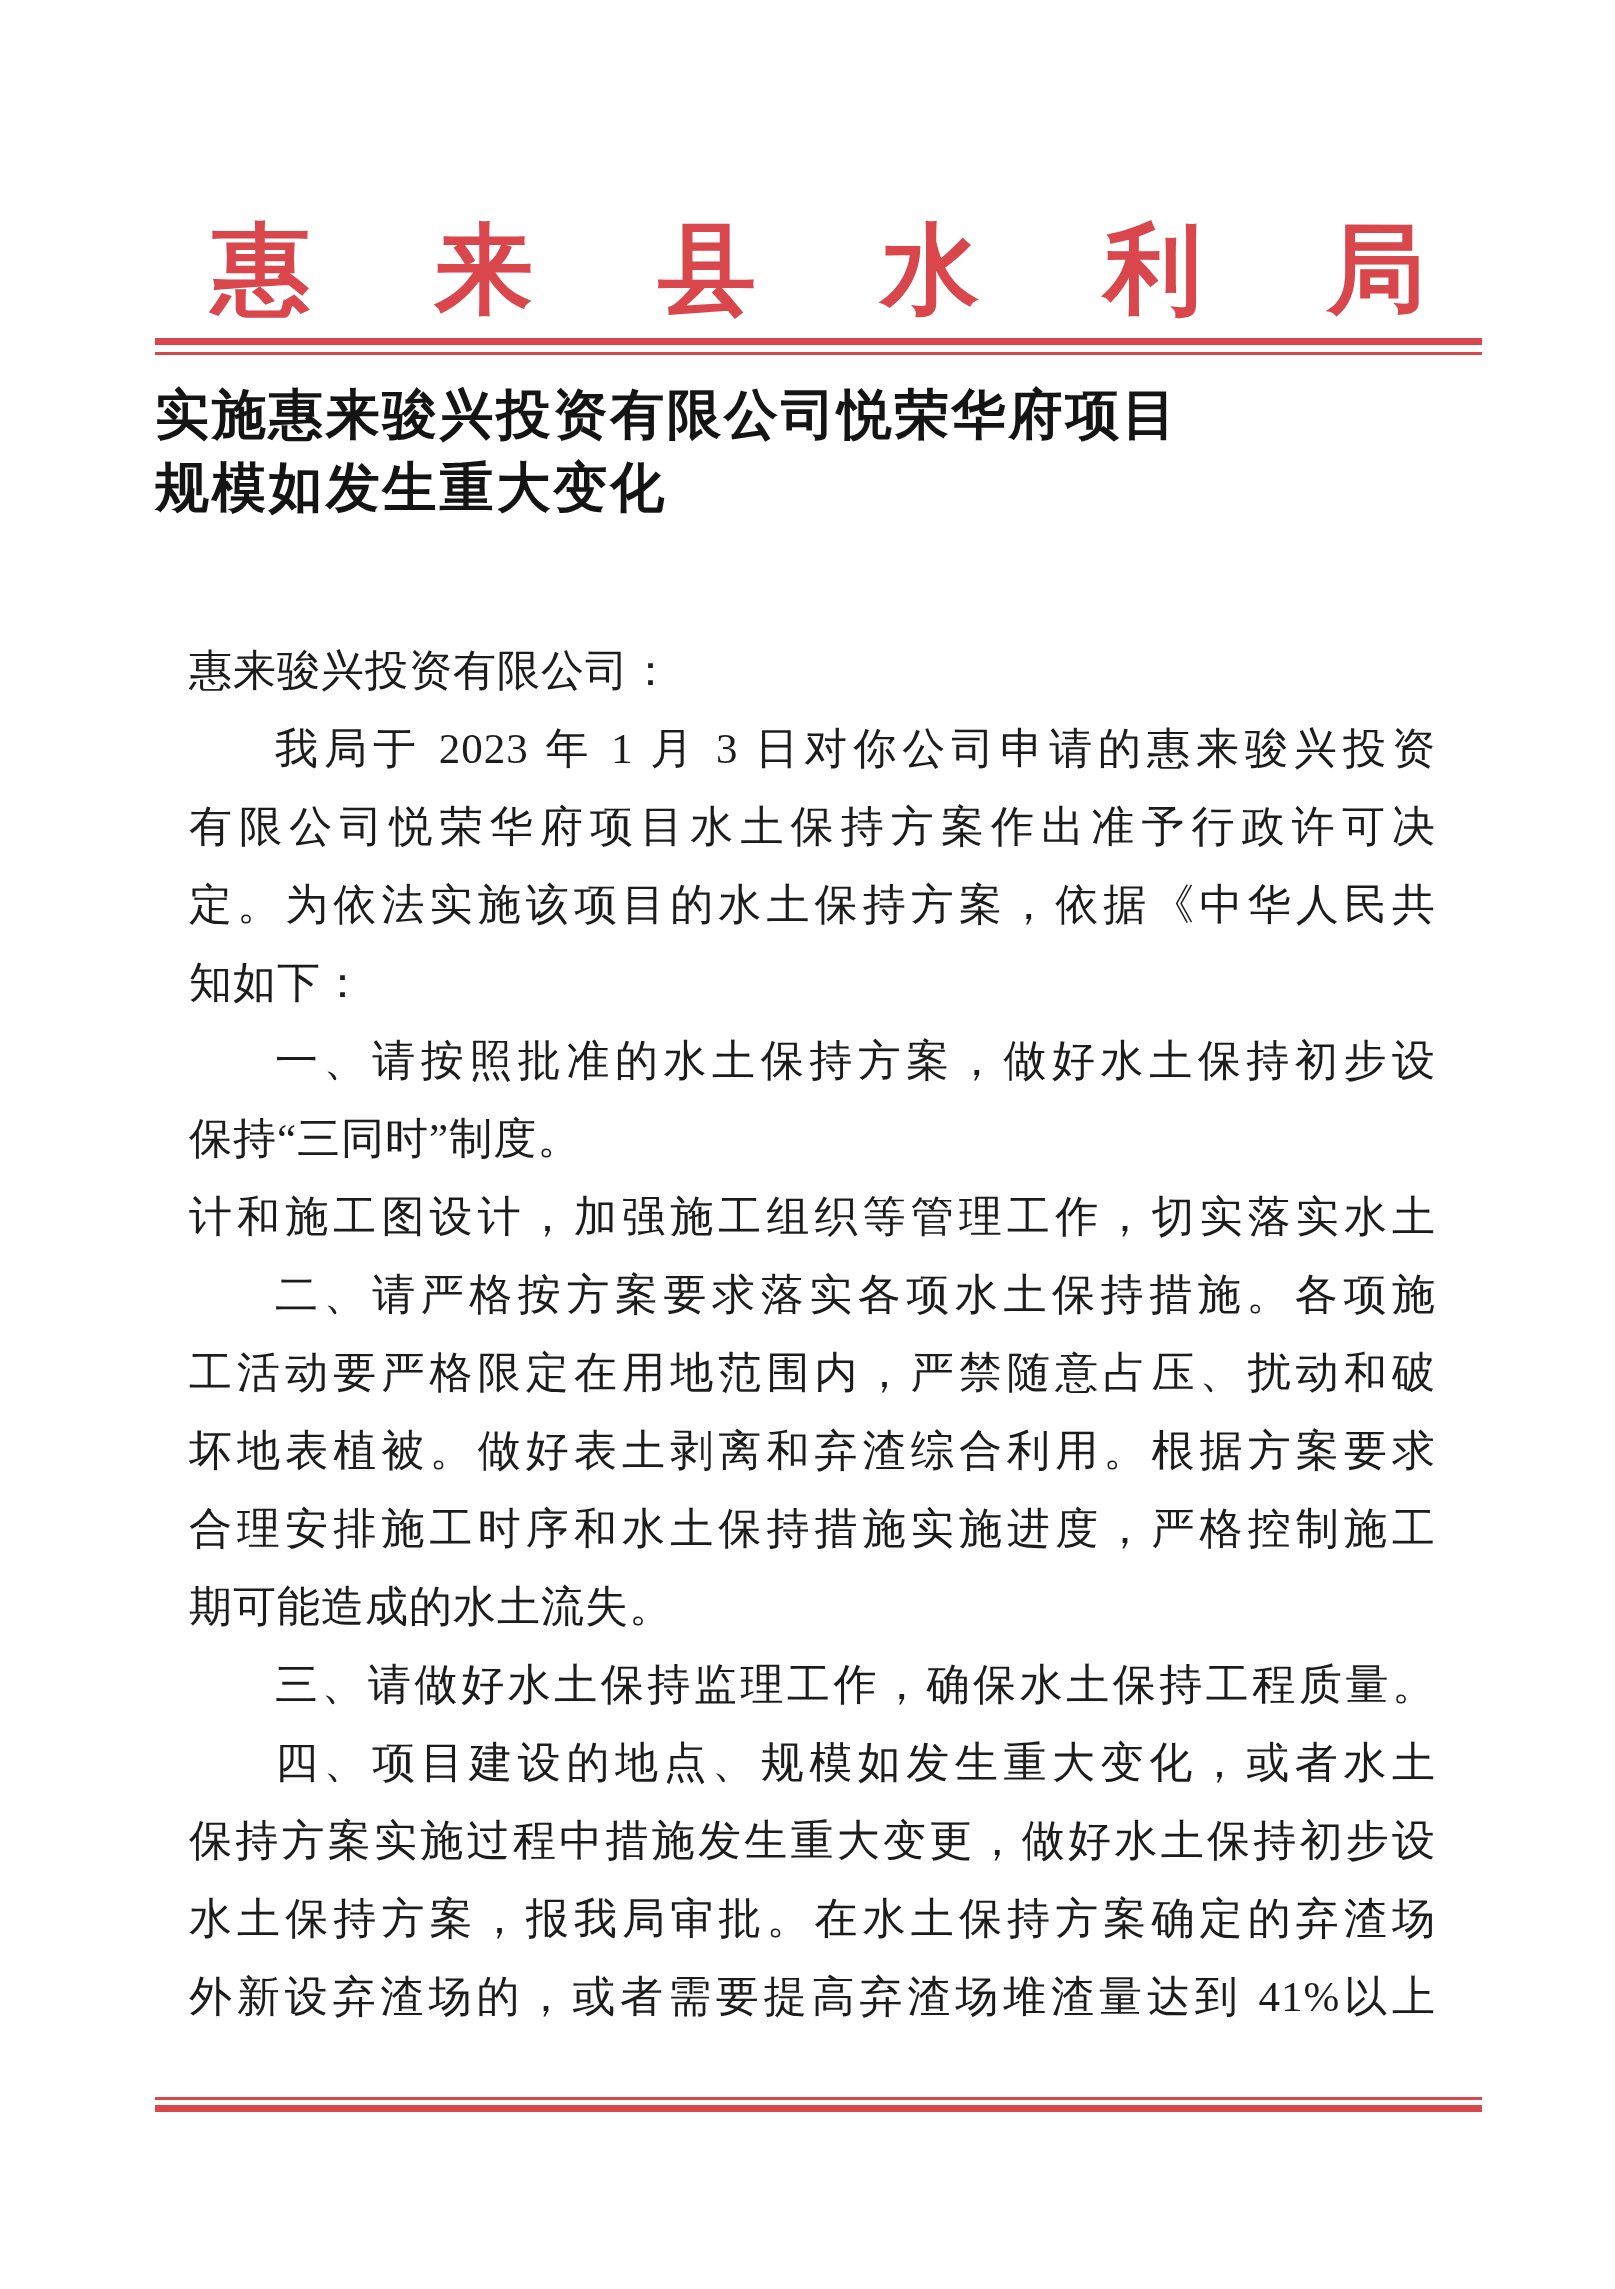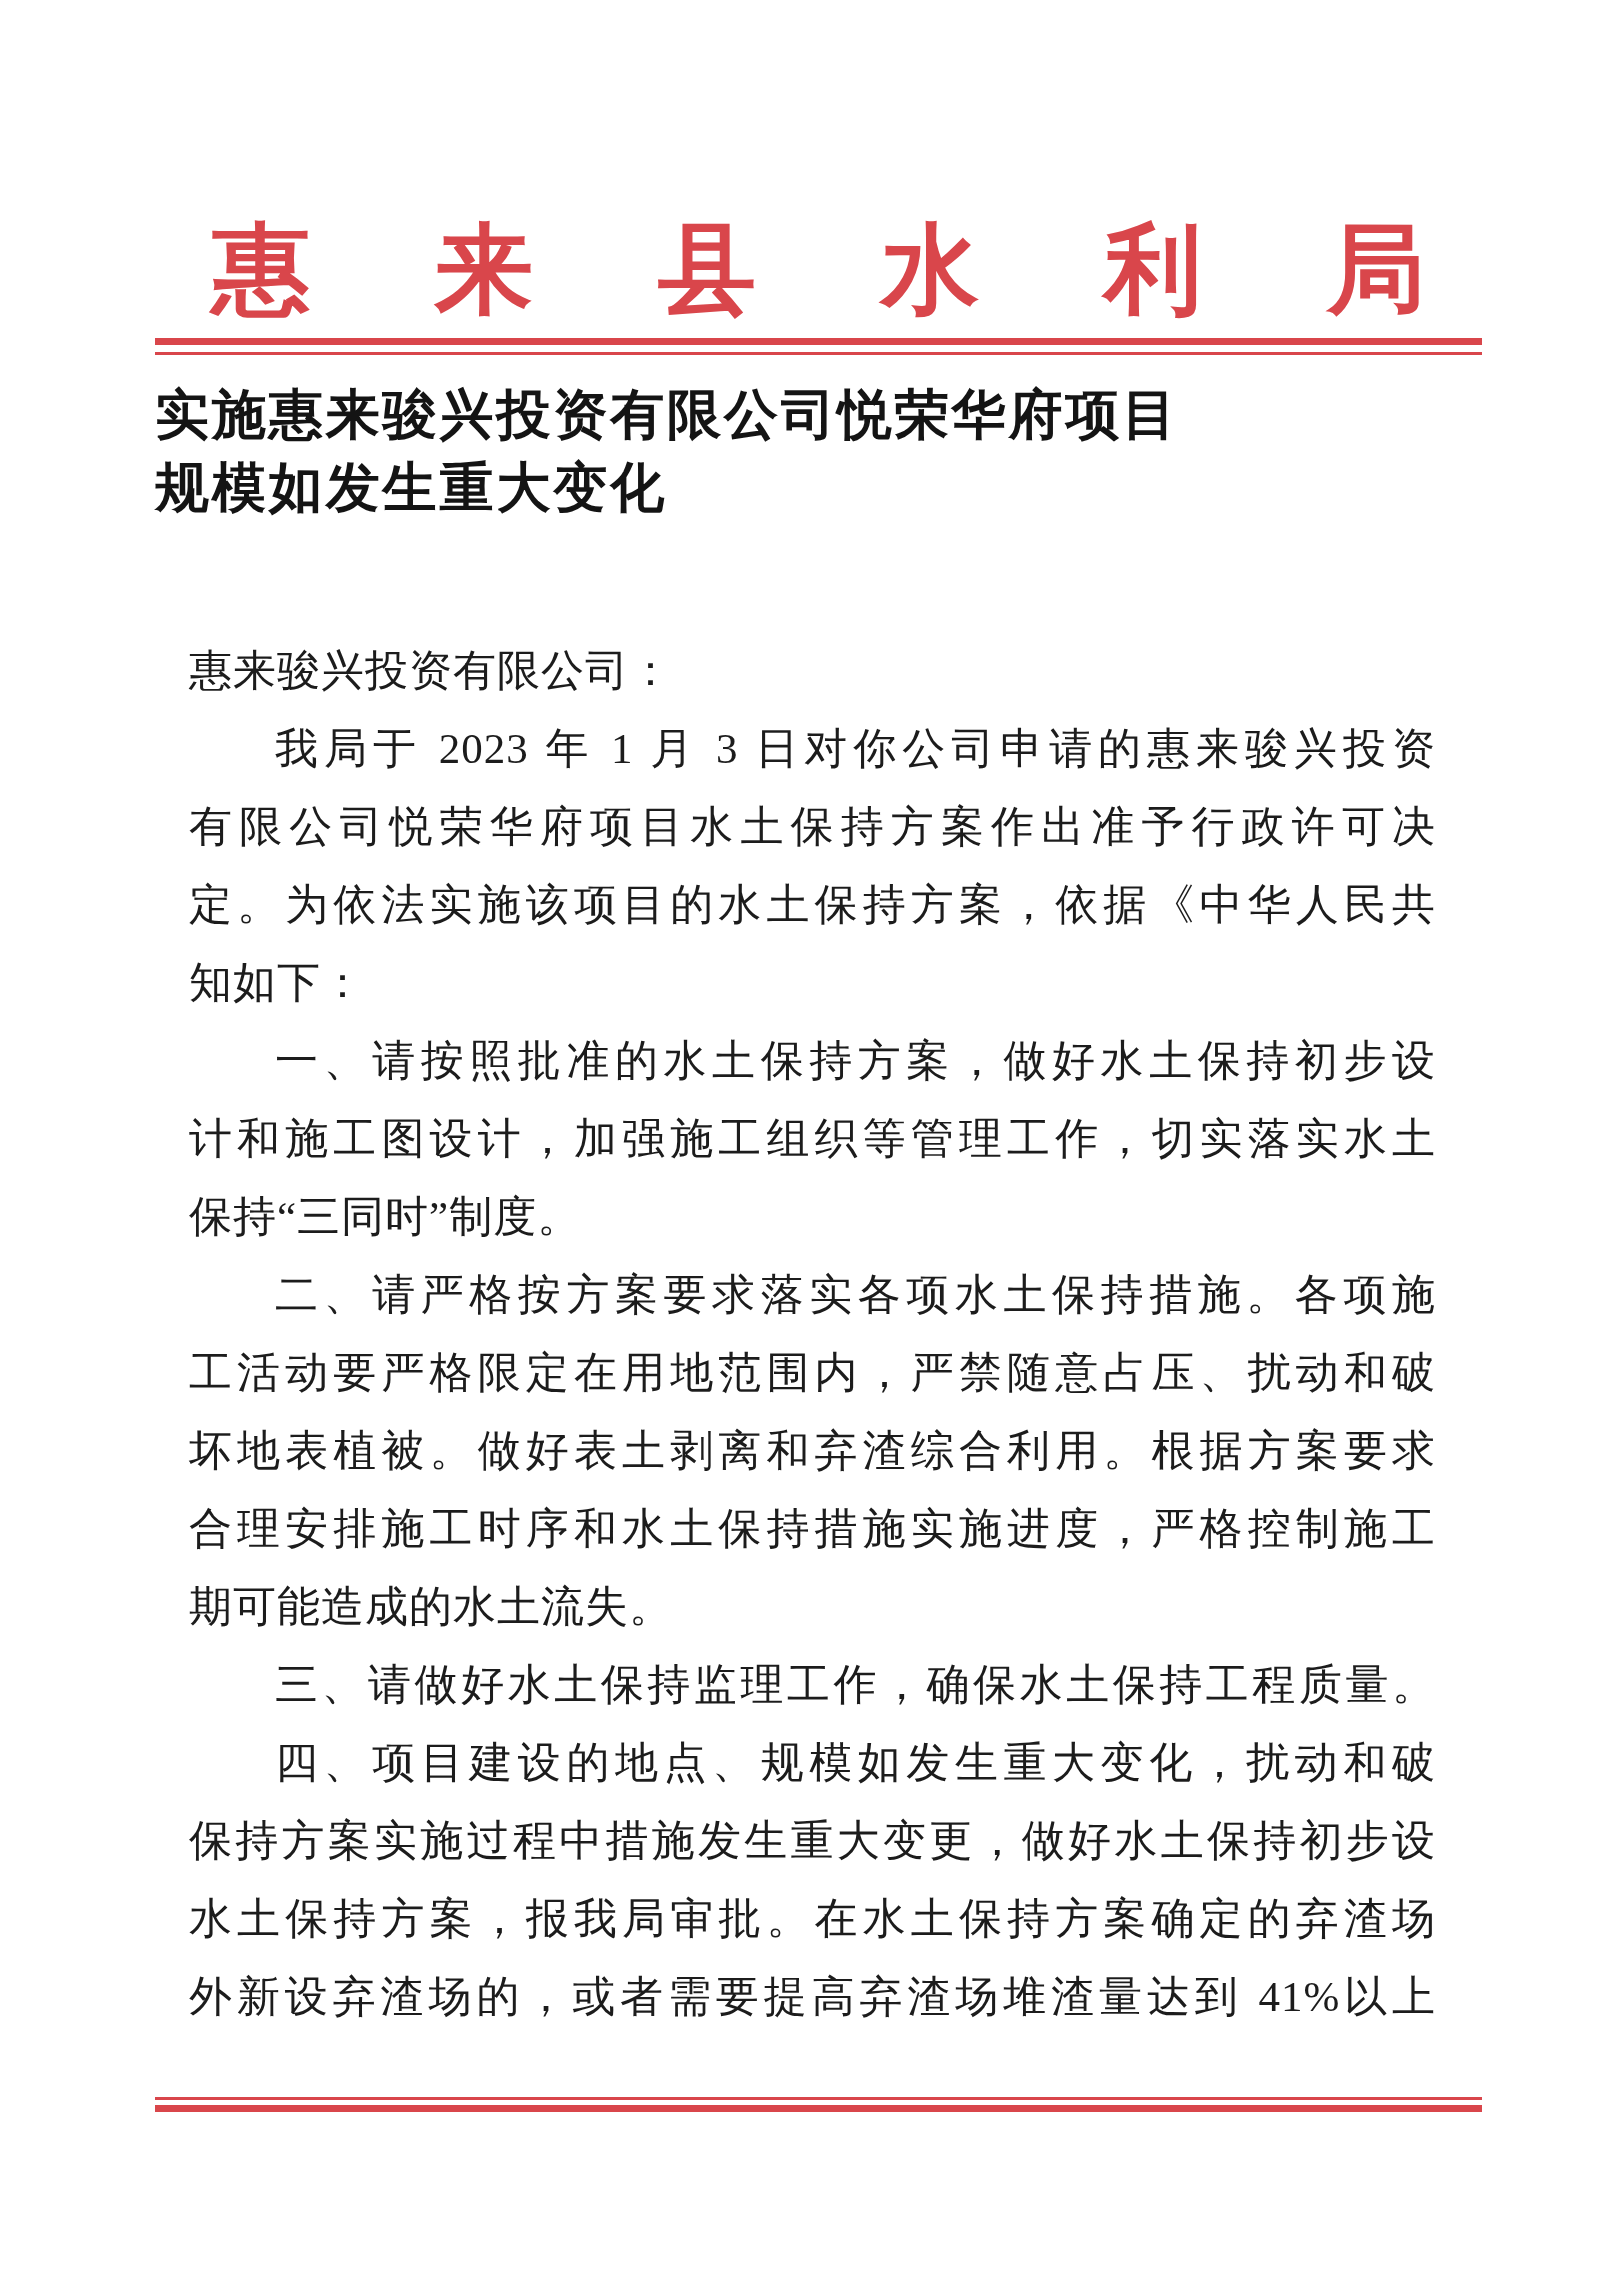--- a/index.html
+++ b/index.html
@@ -72,29 +72,29 @@
     <div>规模如发生重大变化</div>
   </div>
 
   <div class="body-text">
     <div class="line">惠来骏兴投资有限公司：</div>
     <div class="line indent jfull">我局于 2023 年 1 月 3 日对你公司申请的惠来骏兴投资</div>
     <div class="line jfull">有限公司悦荣华府项目水土保持方案作出准予行政许可决</div>
     <div class="line jfull">定。为依法实施该项目的水土保持方案，依据《中华人民共</div>
     <div class="line">知如下：</div>
     <div class="line indent jfull">一、请按照批准的水土保持方案，做好水土保持初步设</div>
+    <div class="line">保持“三同时”制度。</div>
     <div class="line jfull">计和施工图设计，加强施工组织等管理工作，切实落实水土</div>
-    <div class="line">保持“三同时”制度。</div>
     <div class="line indent jfull">二、请严格按方案要求落实各项水土保持措施。各项施</div>
     <div class="line jfull">工活动要严格限定在用地范围内，严禁随意占压、扰动和破</div>
     <div class="line jfull">坏地表植被。做好表土剥离和弃渣综合利用。根据方案要求</div>
     <div class="line jfull">合理安排施工时序和水土保持措施实施进度，严格控制施工</div>
     <div class="line">期可能造成的水土流失。</div>
     <div class="line indent jfull">三、请做好水土保持监理工作，确保水土保持工程质量。</div>
-    <div class="line indent jfull">四、项目建设的地点、规模如发生重大变化，扰动和破</div>
+    <div class="line indent jfull">四、项目建设的地点、规模如发生重大变化，或者水土</div>
     <div class="line jfull">保持方案实施过程中措施发生重大变更，做好水土保持初步设</div>
     <div class="line jfull">水土保持方案，报我局审批。在水土保持方案确定的弃渣场</div>
     <div class="line jfull">外新设弃渣场的，或者需要提高弃渣场堆渣量达到 41%以上</div>
   </div>
 
   <div class="rule-bottom">
     <div class="thin"></div>
     <div class="thick"></div>
   </div>
 

